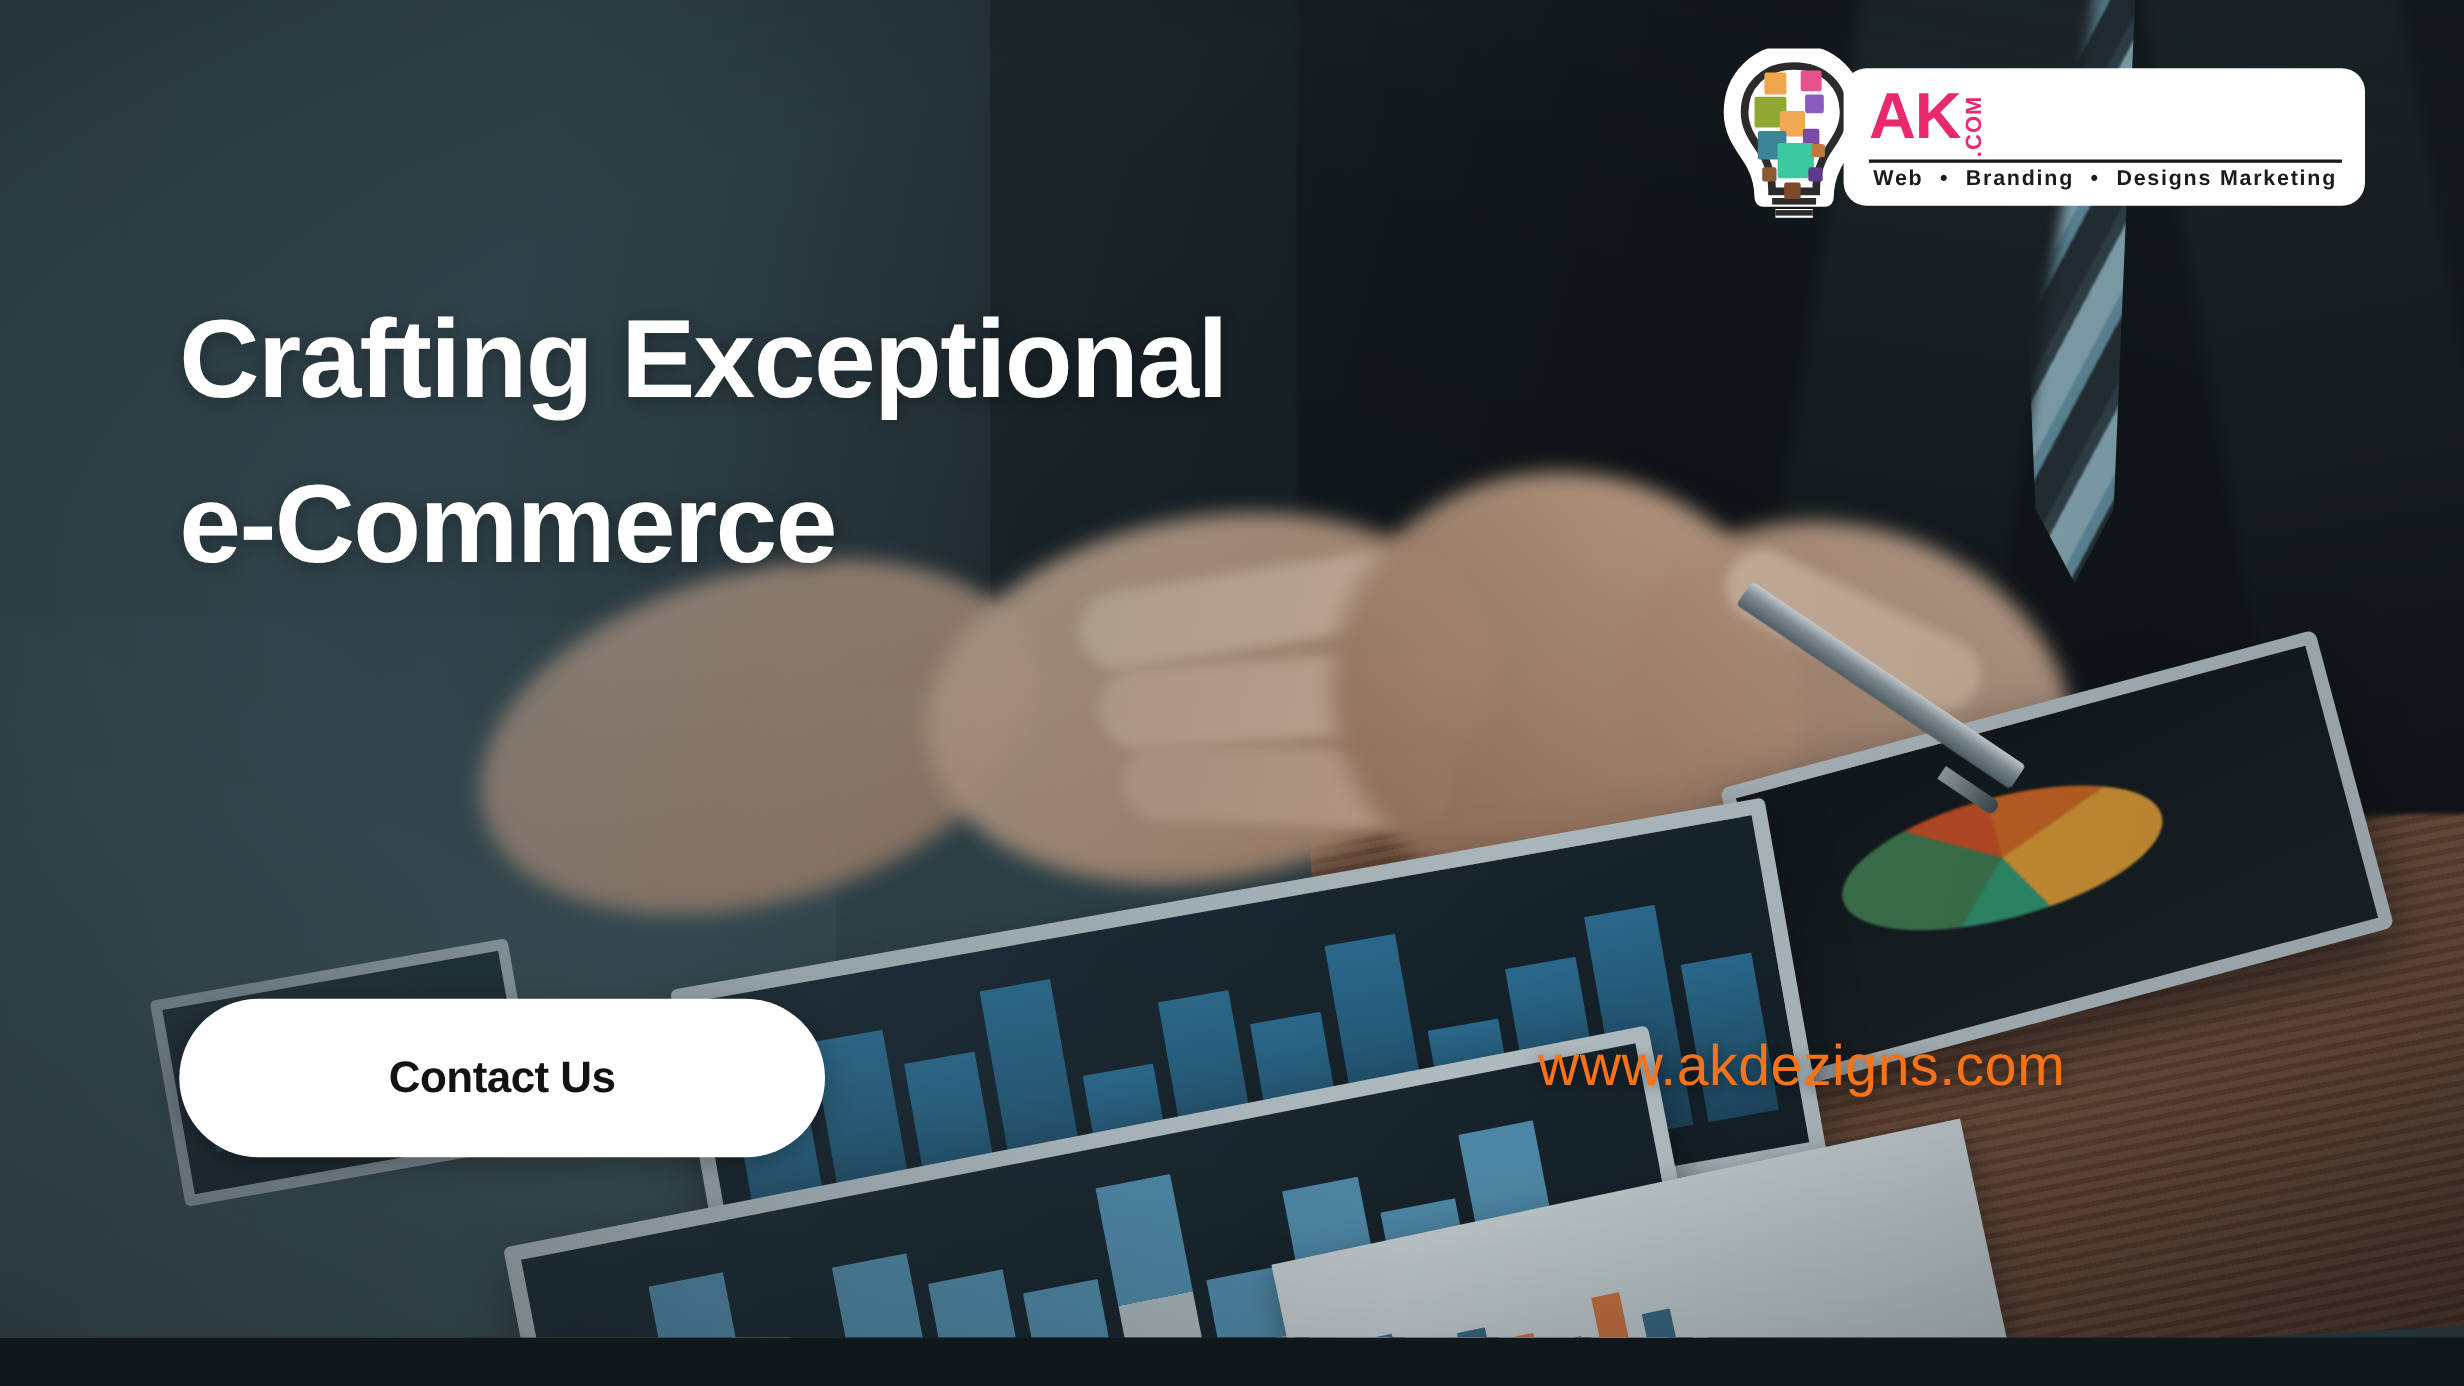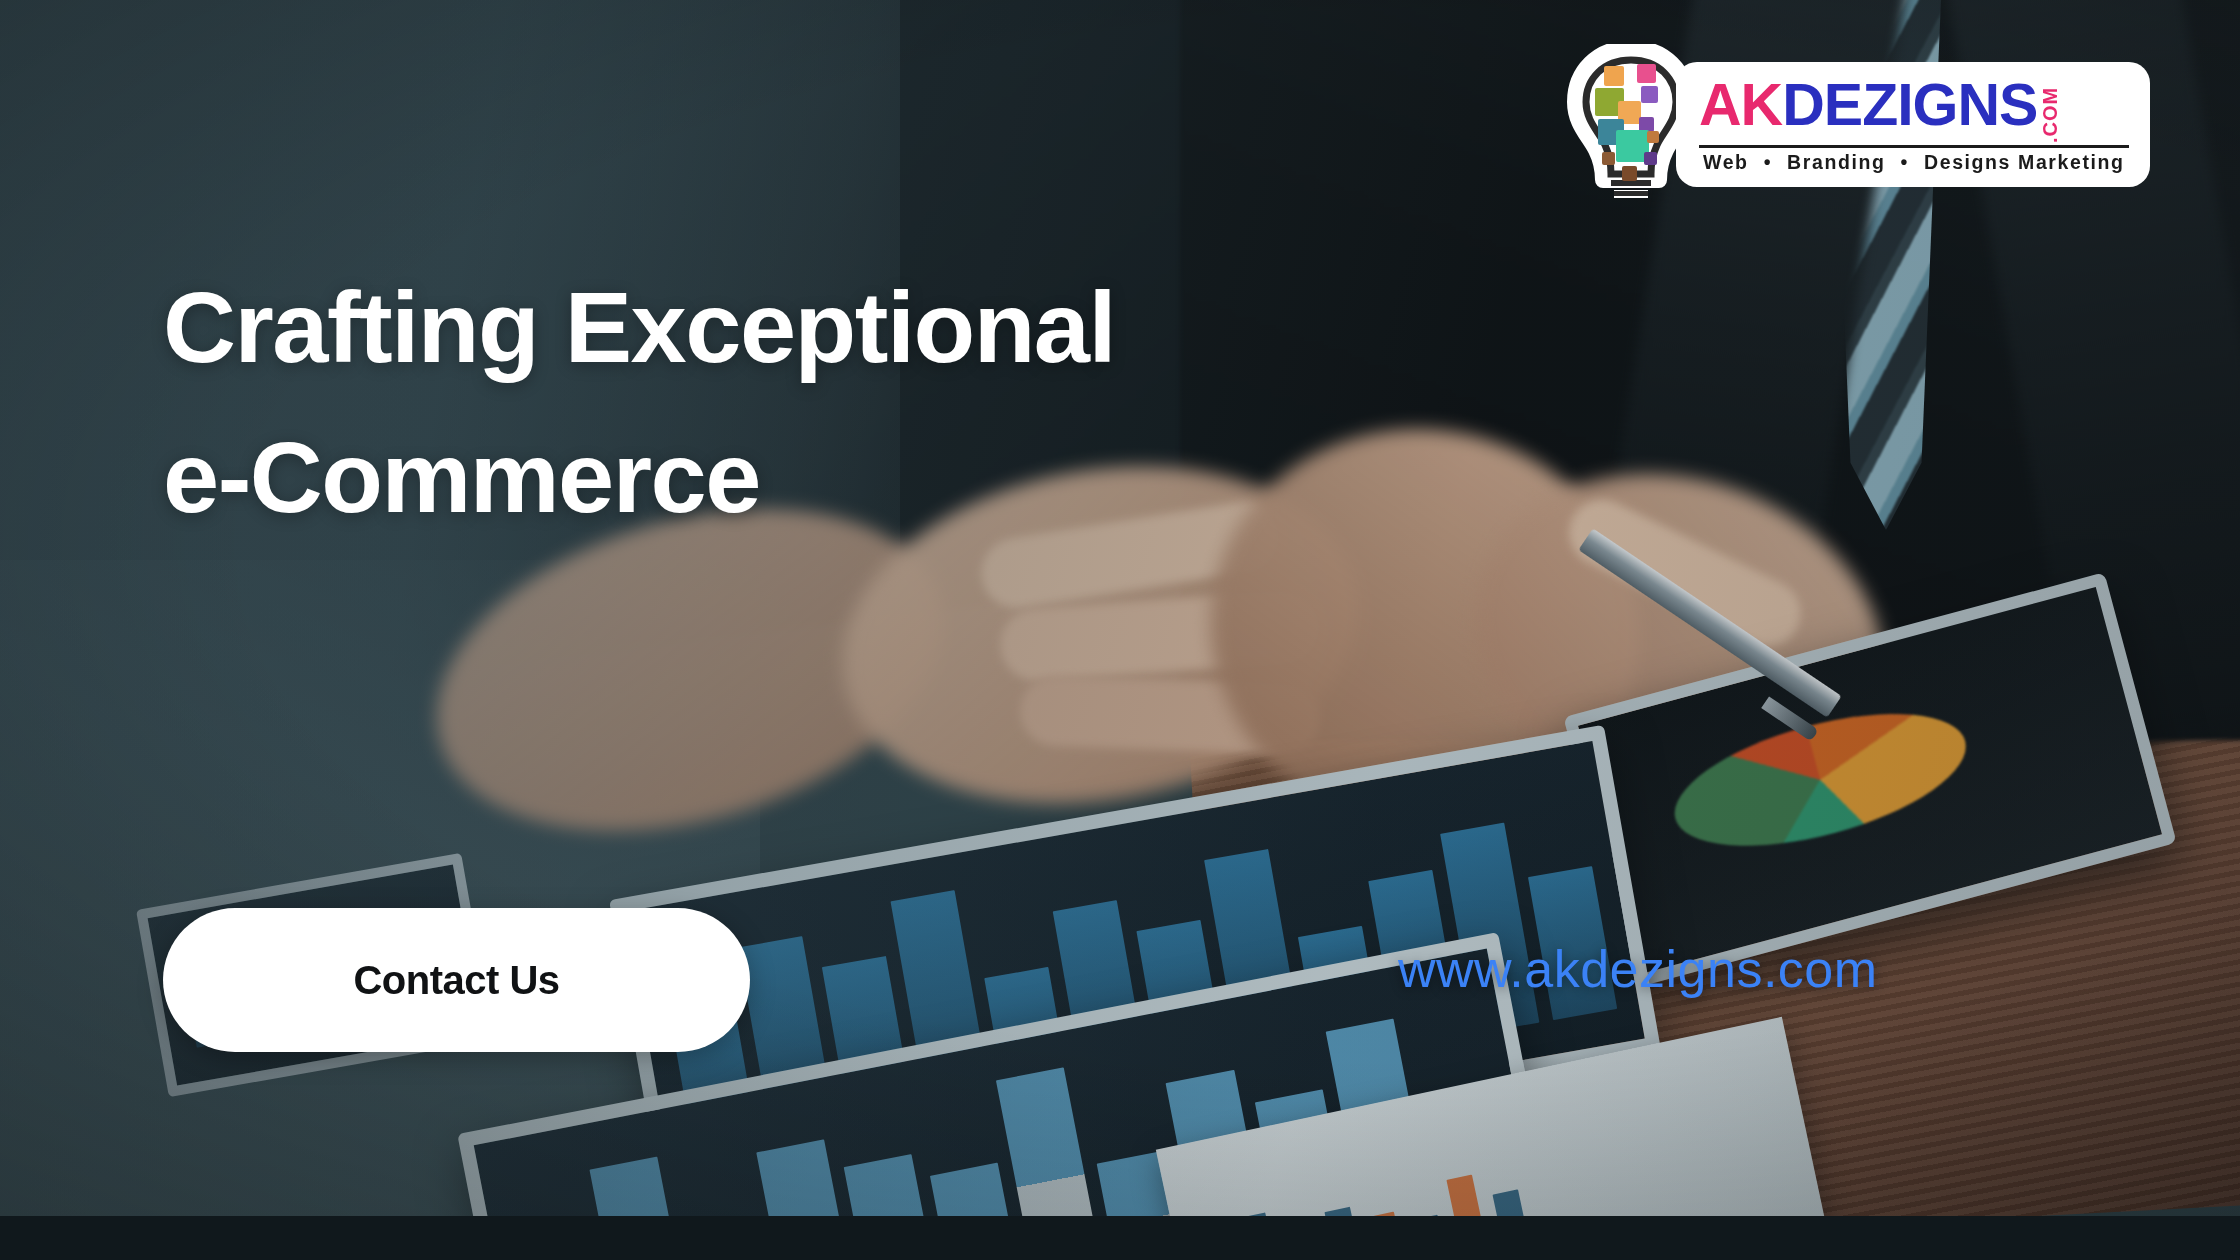--- a/index.html
+++ b/index.html
@@ -191,21 +191,21 @@
   .cta {
     position:absolute; left:163px; top:908px; width:587px; height:144px;
     background:#fff; border-radius:72px; border:none;
     display:flex; align-items:center; justify-content:center;
     cursor:pointer; box-shadow:0 6px 26px rgba(0,0,0,.28);
   }
   .cta-label { font-size:40px; font-weight:bold; color:#101214; letter-spacing:-.5px; }
 
   .site-url {
     position:absolute; left:1398px; top:939px;
-    color:#3b82f6; font-size:52px; font-weight:300; letter-spacing:.5px;
+    color:#f97316; font-size:52px; font-weight:300; letter-spacing:.5px;
     text-shadow:0 2px 12px rgba(0,0,0,.45);
   }
 </style>
 </head>
 <body>
 
 <div class="banner">
 
   <div class="photo">
     <div class="desk-wood2"></div>
@@ -321,21 +321,20 @@
       <span class="sq" style="left:51px;top:86px;width:33px;height:32px;background:#3BC9A0;"></span>
       <span class="sq" style="left:82px;top:87px;width:12px;height:12px;background:#C07A3E;"></span>
       <span class="sq" style="left:37px;top:108px;width:13px;height:13px;background:#8C5A34;"></span>
       <span class="sq" style="left:79px;top:108px;width:13px;height:13px;background:#5E3A8A;"></span>
       <span class="sq" style="left:57px;top:122px;width:15px;height:15px;background:#7A4A2A;"></span>
     </div>
 
     <div class="wordmark">
       <div class="wordrow">
         <span class="ak" style="color:#E8296E">AK</span>
-        <span class="dez" style="color:#2A2FBF">DEZIGNS</span>
         <span class="dotcom" style="color:#E8296E">.COM</span>
       </div>
       <div class="rule"></div>
       <div class="tagline">
         <span>Web</span>
         <span>•</span>
         <span>Branding</span>
         <span>•</span>
         <span>Designs Marketing</span>
       </div>

